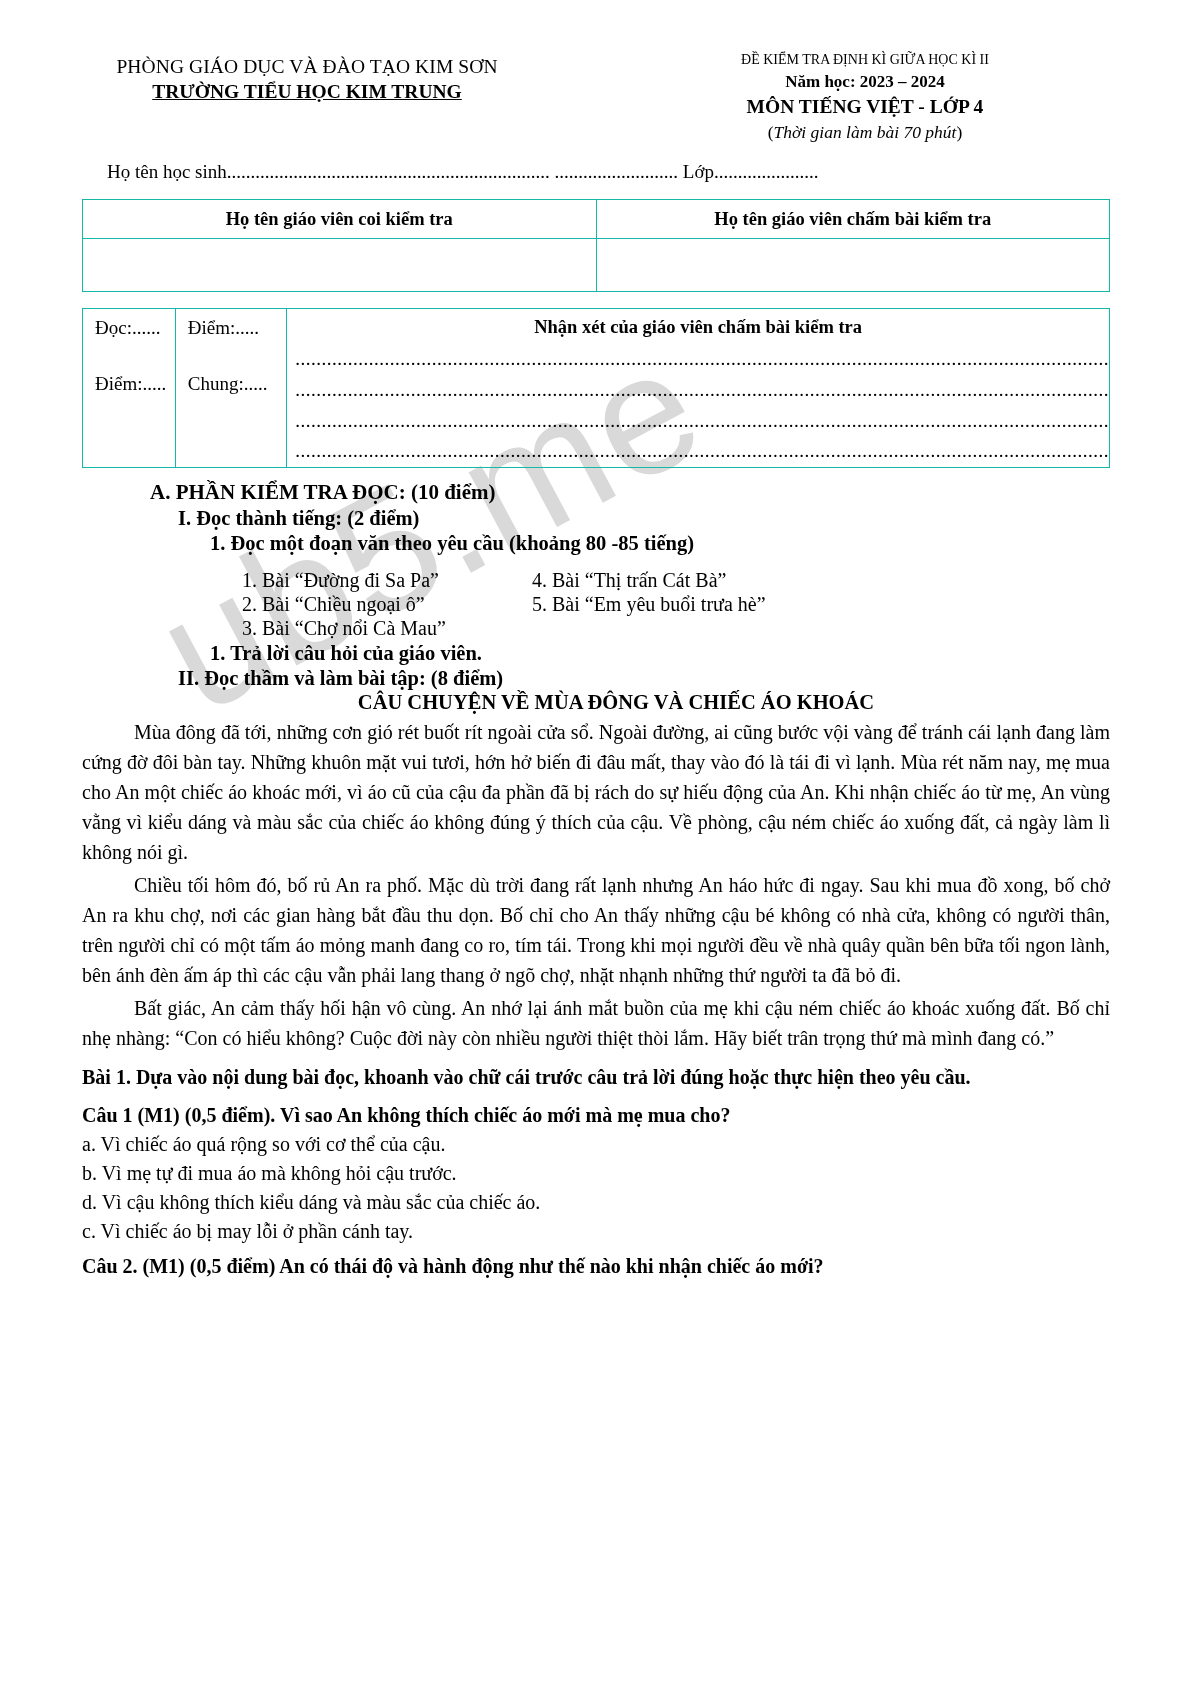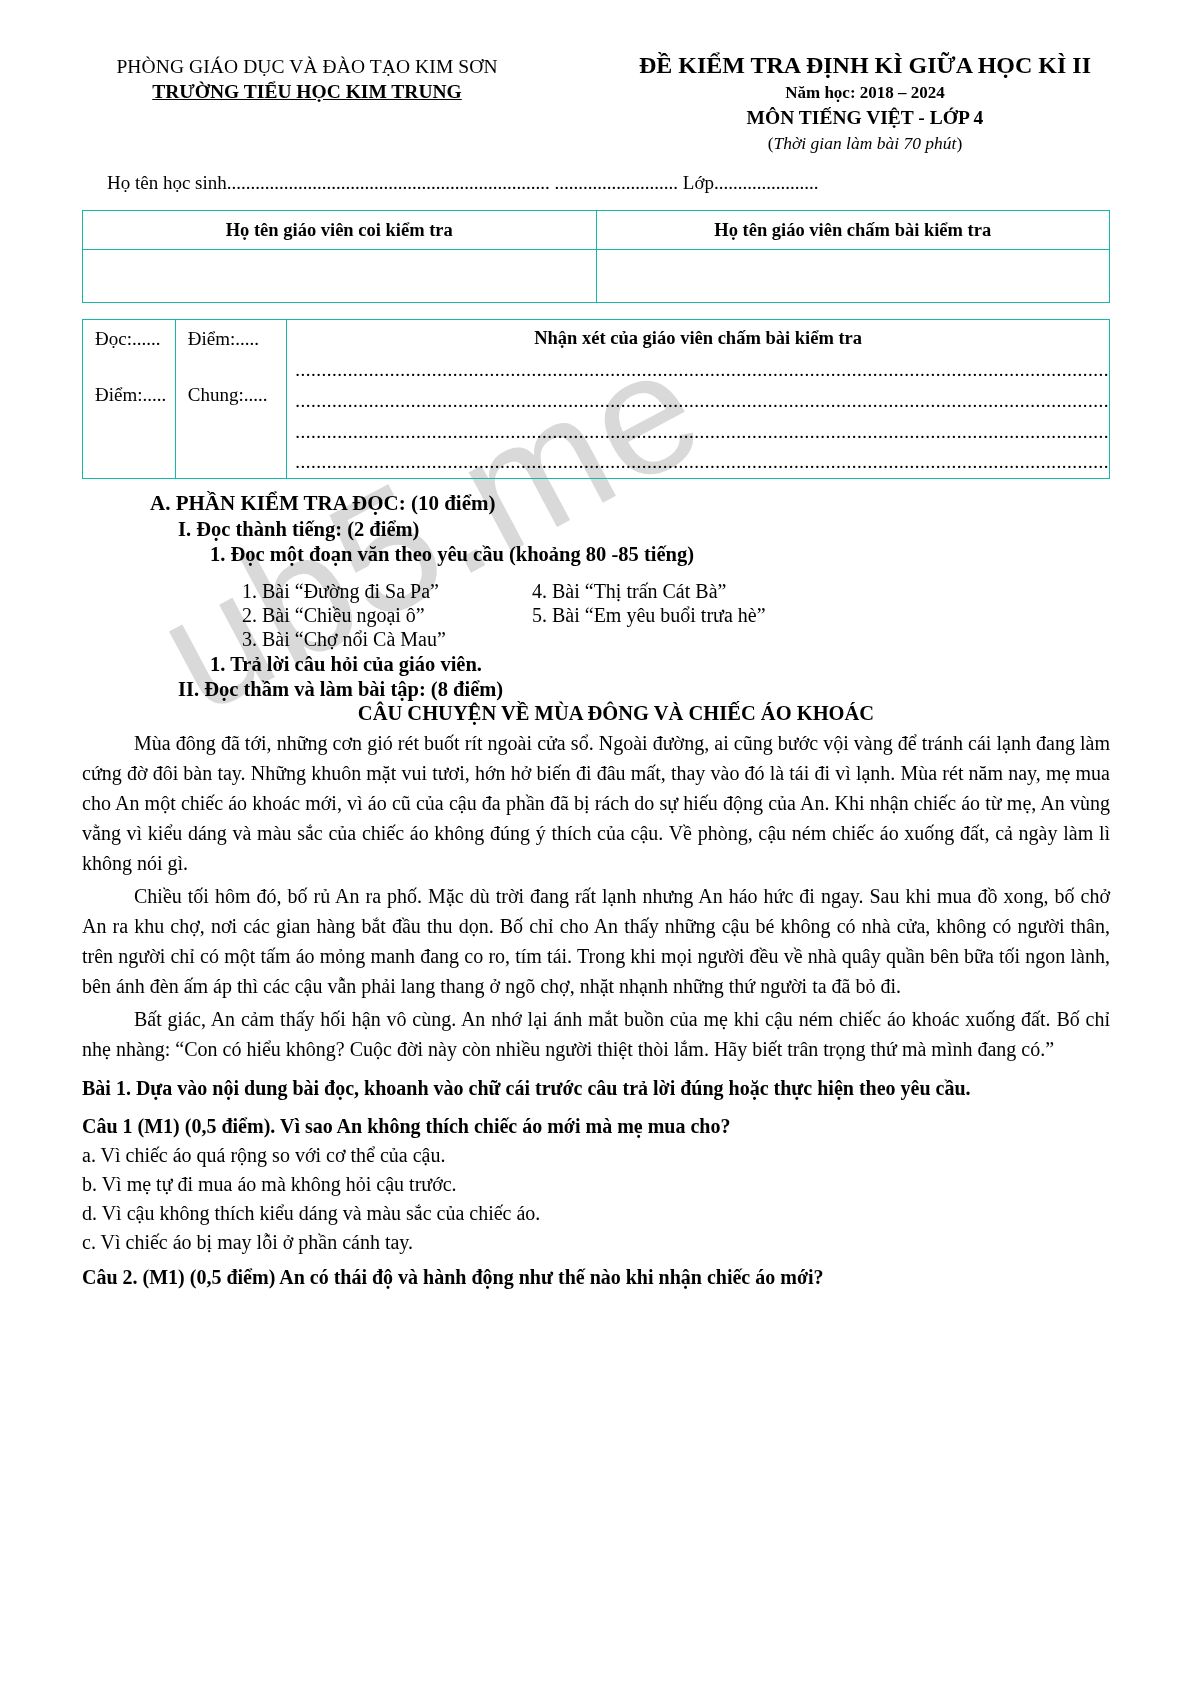--- a/index.html
+++ b/index.html
@@ -60,22 +60,22 @@
     font-weight: bold;
     font-size: 19.5px;
     text-decoration: underline;
     margin-top: 3px;
   }
   .header-right {
     text-align: center;
     width: 490px;
   }
   .header-right .r1 {
-    font-weight: bold;
-    font-size: 24px;
+    font-weight: normal;
+    font-size: 14px;
   }
   .header-right .r2 {
     font-weight: bold;
     font-size: 17px;
     margin-top: 4px;
   }
   .header-right .r3 {
     font-weight: bold;
     font-size: 19.5px;
     margin-top: 4px;
@@ -221,21 +221,21 @@
 
   <div class="content">
 
     <div class="header-row">
       <div class="header-left">
         <div class="l1">PHÒNG GIÁO DỤC VÀ ĐÀO TẠO KIM SƠN</div>
         <div class="l2">TRƯỜNG TIỂU HỌC KIM TRUNG</div>
       </div>
       <div class="header-right">
         <div class="r1">ĐỀ KIỂM TRA ĐỊNH KÌ GIỮA HỌC KÌ II</div>
-        <div class="r2">Năm học: 2018 – 2024</div>
+        <div class="r2">Năm học: 2023 – 2024</div>
         <div class="r3">MÔN TIẾNG VIỆT - LỚP 4</div>
         <div class="r4"><span class="paren">(</span><span>Thời gian làm bài  70 phút</span><span class="paren">)</span></div>
       </div>
     </div>
 
     <div class="student-line">Họ tên học sinh.................................................................... .......................... Lớp......................</div>
 
     <table class="t tbl1">
       <tbody>
           <tr>

